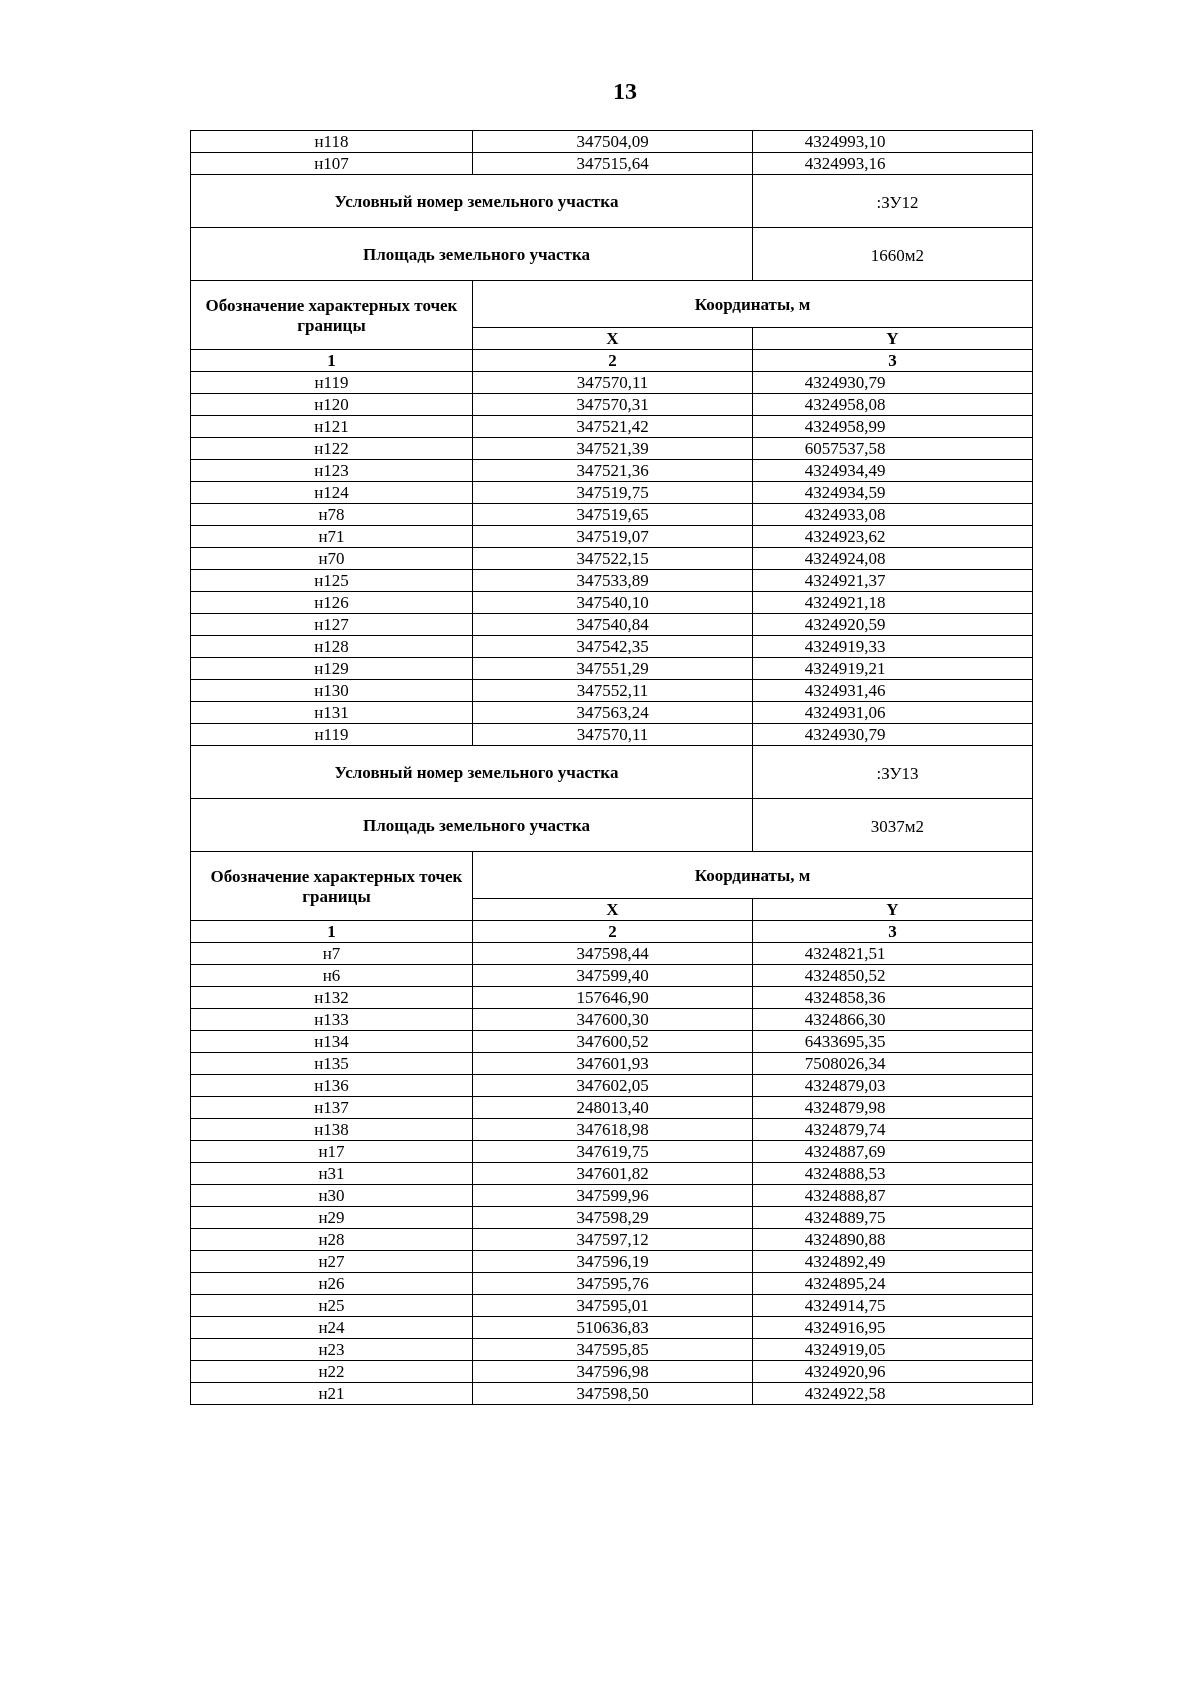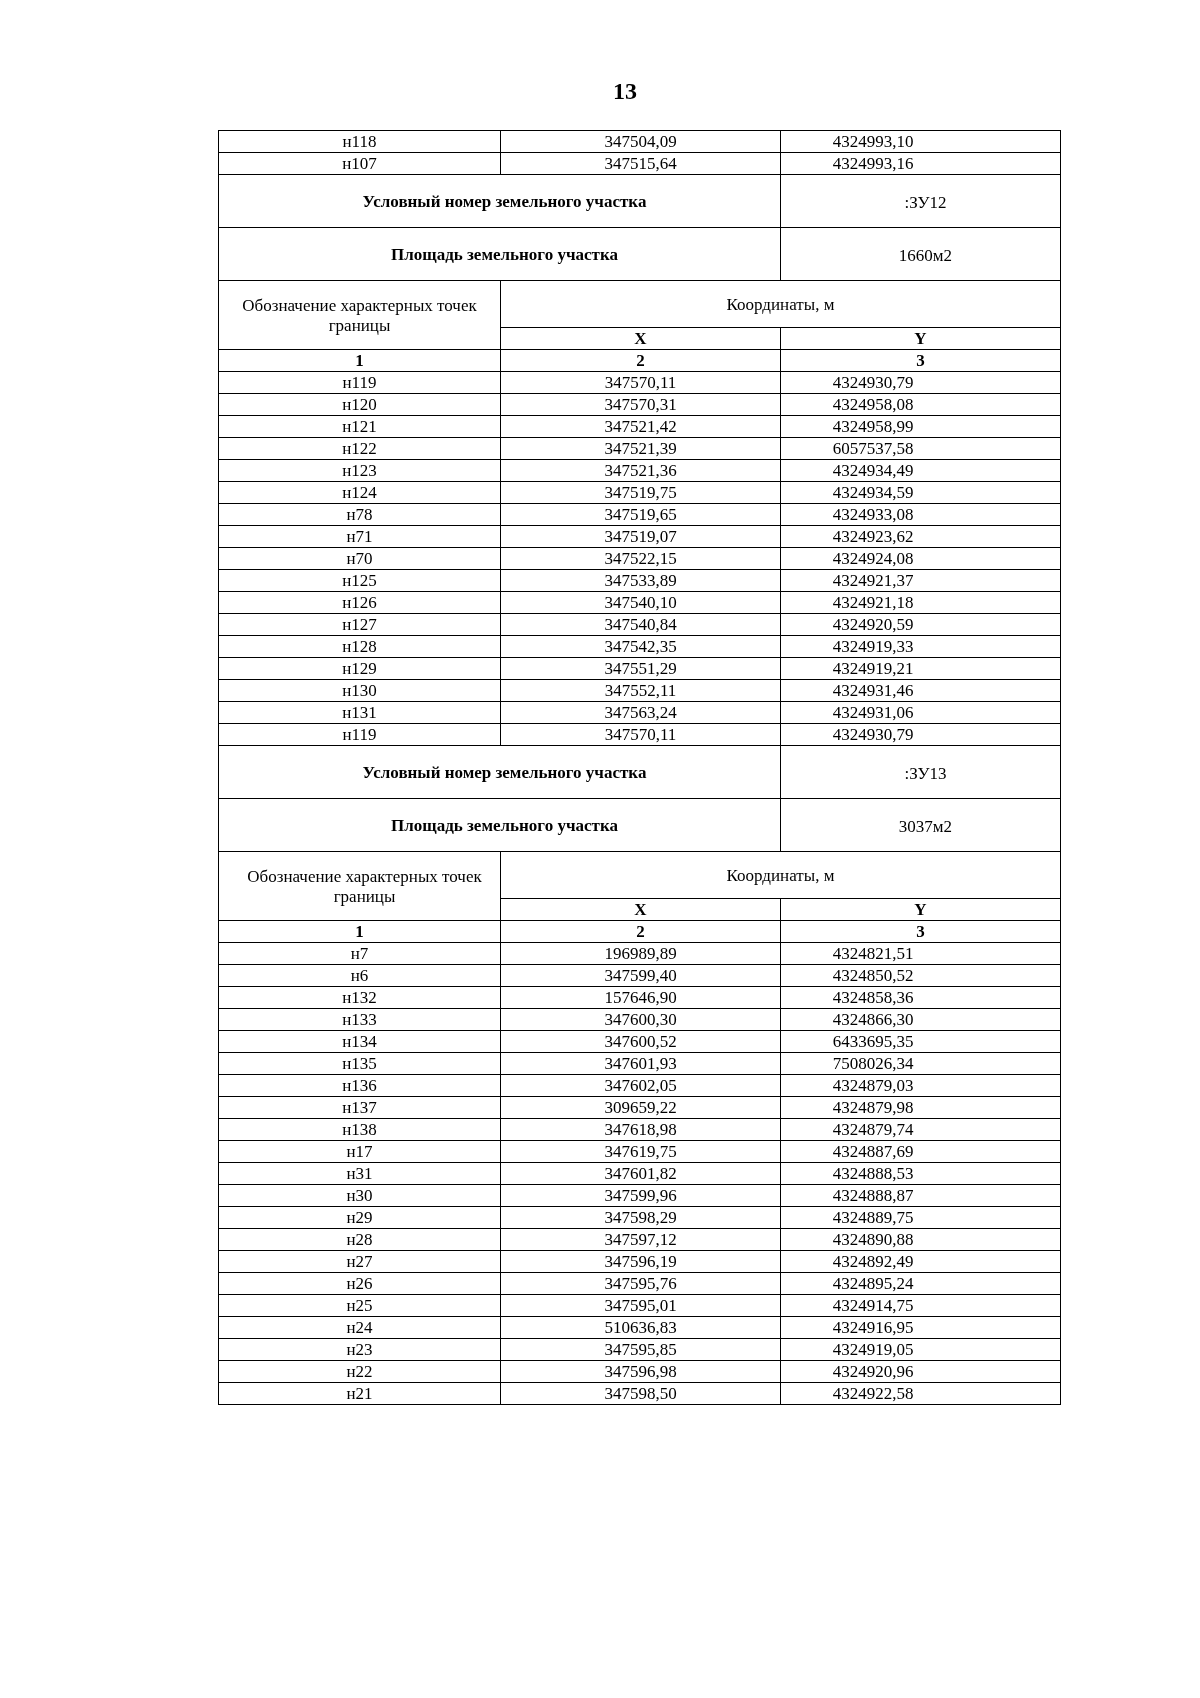--- a/index.html
+++ b/index.html
@@ -1,23 +1,23 @@
 <!DOCTYPE html>
 <html><head>
 <meta charset="utf-8">
 <style>
   html, body { margin: 0; padding: 0; background: #ffffff; }
   body { width: 1200px; height: 1698px; position: relative; font-family: "Liberation Serif", serif; color: #000; }
   .page-number { position: absolute; top: 78px; left: 0; width: 1250px; text-align: center; font-weight: bold; font-size: 24px; }
-  table.coords { position: absolute; top: 130px; left: 218px; width: 842px; border-collapse: collapse; table-layout: fixed; }
+  table.coords { position: absolute; top: 130px; left: 190px; width: 842px; border-collapse: collapse; table-layout: fixed; }
   table.coords td { border: 1px solid #000; padding: 0; font-size: 17px; line-height: 20px; height: 21px; text-align: center; vertical-align: middle; }
   col.c1 { width: 282px; } col.c2 { width: 280px; } col.c3 { width: 280px; }
   td.label { text-align: left; font-weight: bold; font-size: 18px; padding-left: 10px !important; vertical-align: top; padding-top: 2px !important; height: 44px; }
   td.value { text-align: left; font-weight: normal; font-size: 20px; padding-left: 10px !important; vertical-align: top; padding-top: 4px !important; }
-  td.hdr { font-weight: normal; font-size: 18px; vertical-align: top; padding-top: 2px !important; }
+  td.hdr { font-weight: bold; font-size: 18px; vertical-align: top; padding-top: 2px !important; }
   td.hdr-left { text-align: left; padding-left: 10px !important; }
   td.hdr-sub, td.colnum { font-weight: bold; font-size: 19px; }
   td.ycell { text-align: right; padding-right: 95px !important; }
   tr.sep-row td { height: 48px; }
   tr.hdr-row td.hdr { height: 44px; }
 </style>
 </head>
 <body>
 
 <div class="page-number">13</div>
@@ -164,21 +164,21 @@
       <td class="hdr-sub">X</td>
       <td class="hdr-sub">Y</td>
     </tr>
     <tr>
       <td class="colnum">1</td>
       <td class="colnum">2</td>
       <td class="colnum">3</td>
     </tr>
     <tr>
         <td>н7</td>
-        <td>196989,89</td>
+        <td>347598,44</td>
         <td class="ycell">4324821,51</td>
       </tr>
       <tr>
         <td>н6</td>
         <td>347599,40</td>
         <td class="ycell">4324850,52</td>
       </tr>
       <tr>
         <td>н132</td>
         <td>157646,90</td>
@@ -199,21 +199,21 @@
         <td>347601,93</td>
         <td class="ycell">7508026,34</td>
       </tr>
       <tr>
         <td>н136</td>
         <td>347602,05</td>
         <td class="ycell">4324879,03</td>
       </tr>
       <tr>
         <td>н137</td>
-        <td>309659,22</td>
+        <td>248013,40</td>
         <td class="ycell">4324879,98</td>
       </tr>
       <tr>
         <td>н138</td>
         <td>347618,98</td>
         <td class="ycell">4324879,74</td>
       </tr>
       <tr>
         <td>н17</td>
         <td>347619,75</td>

